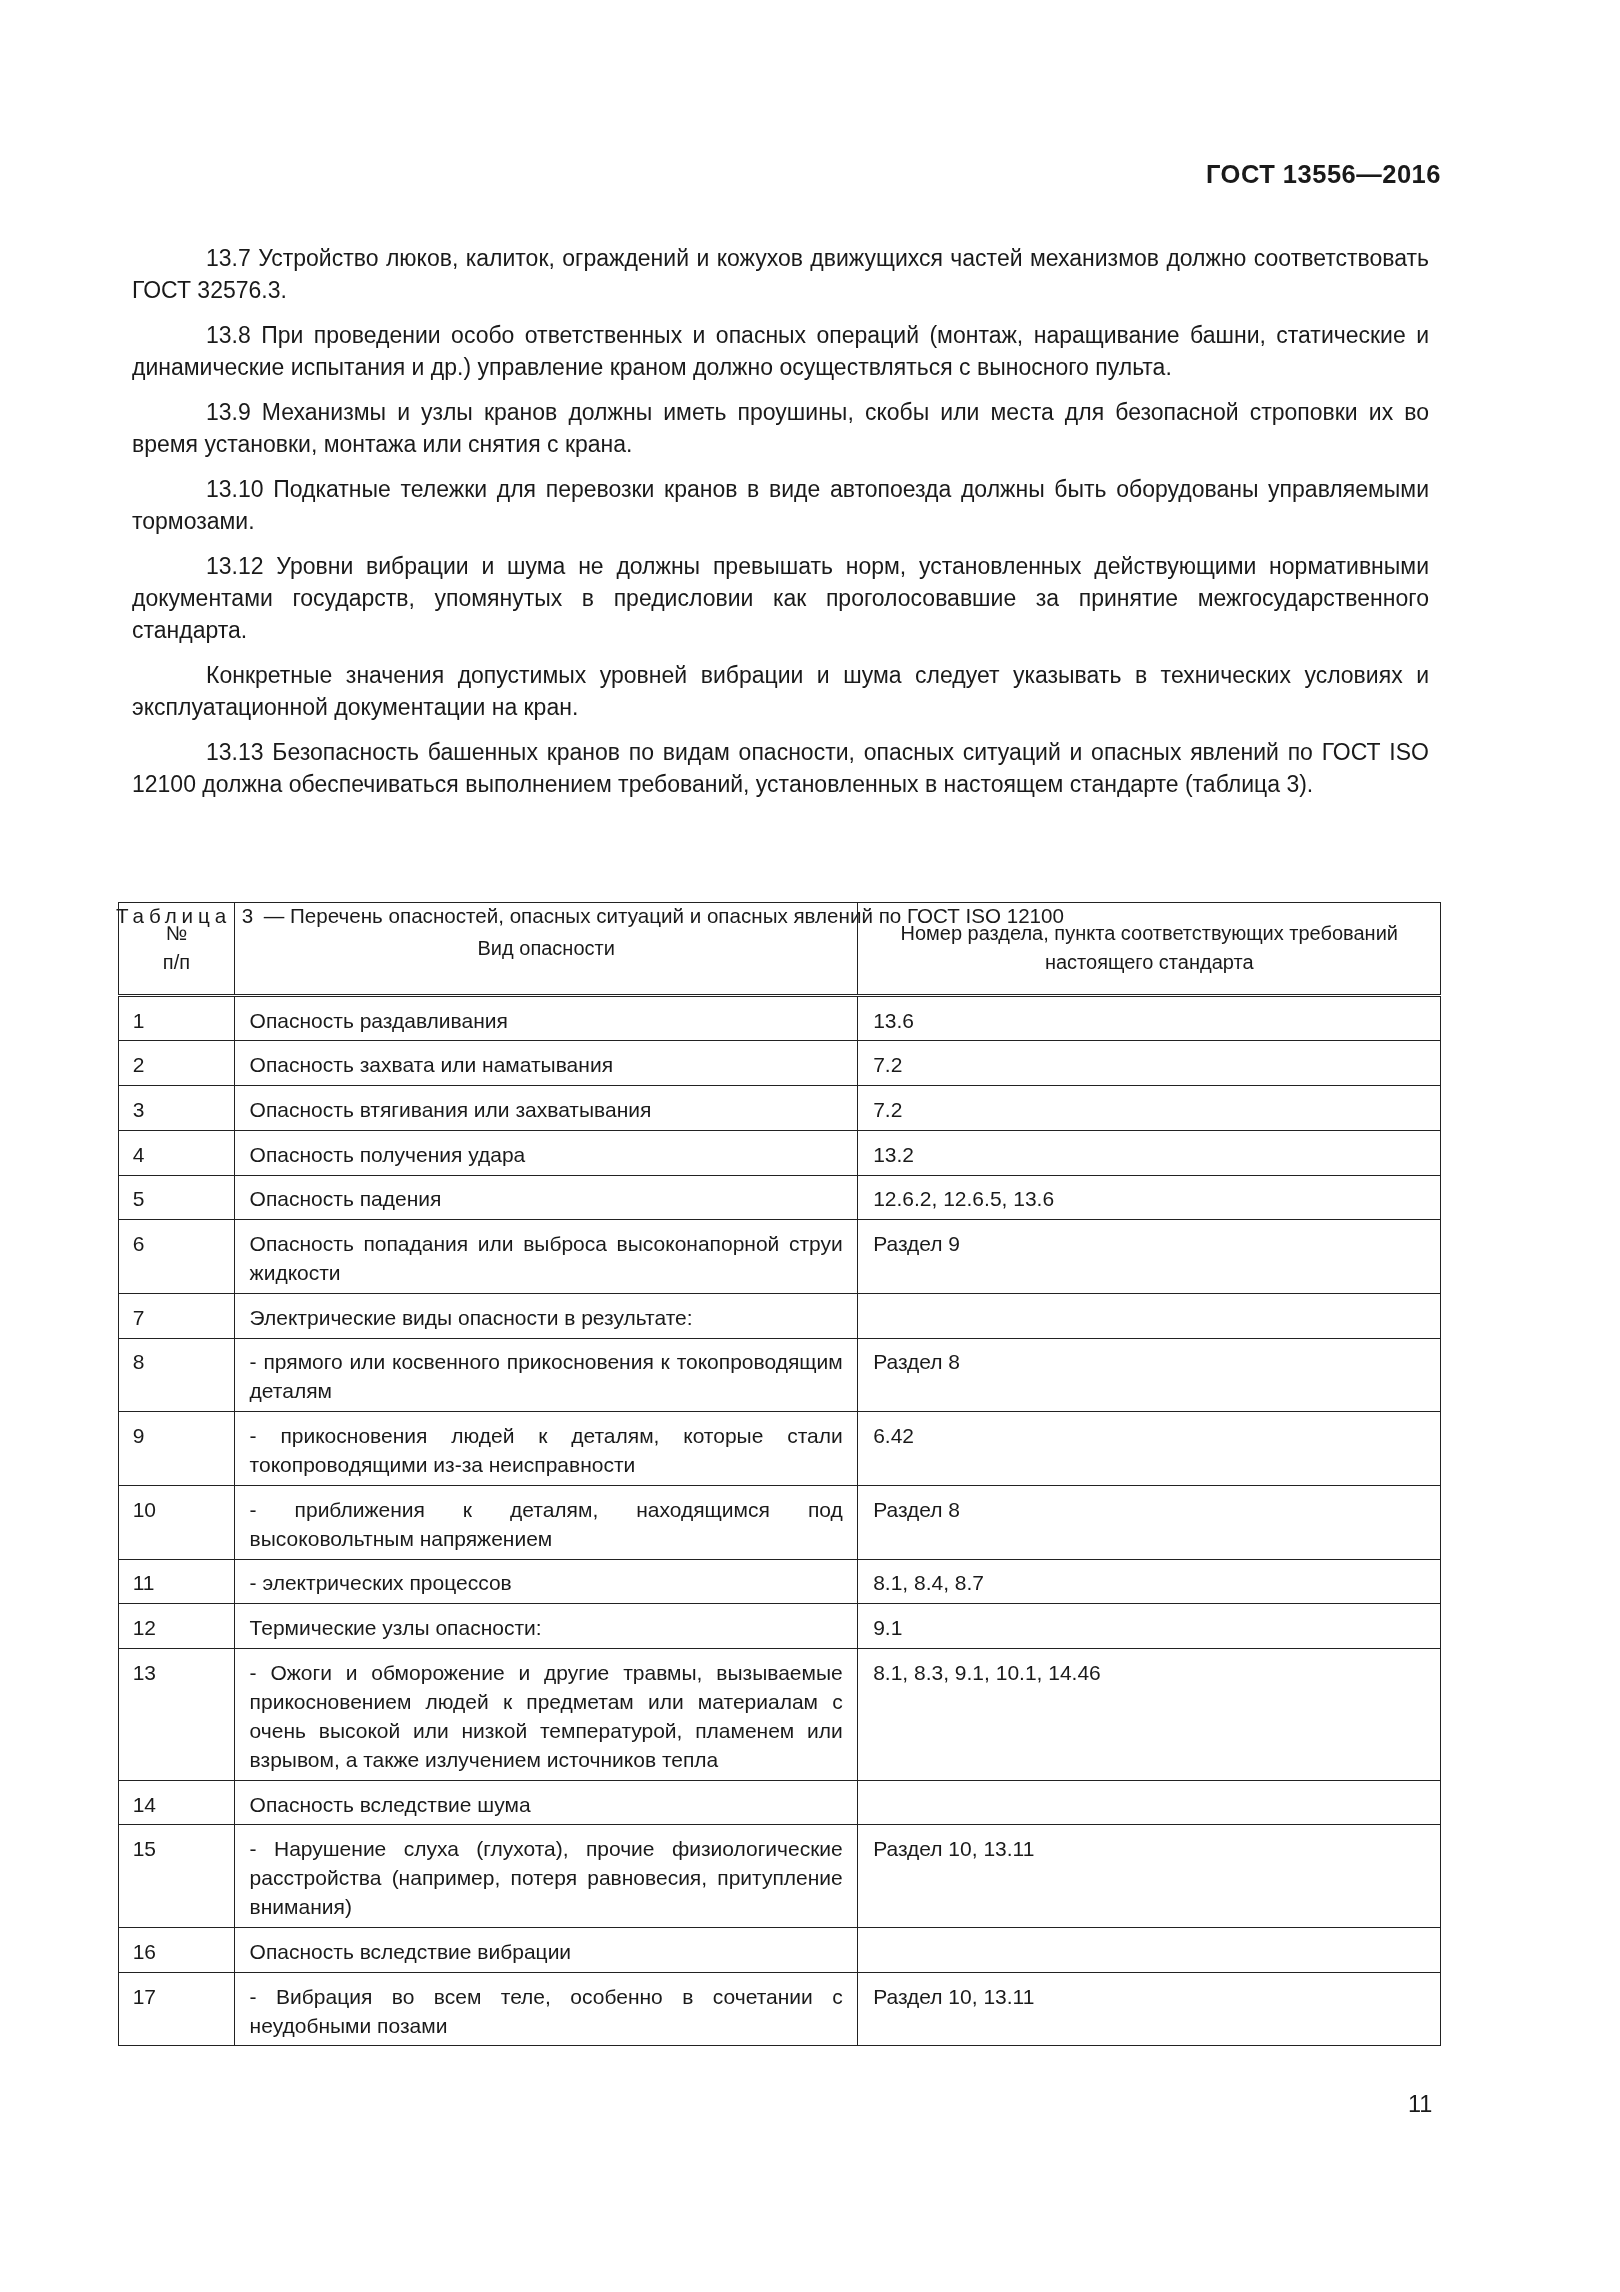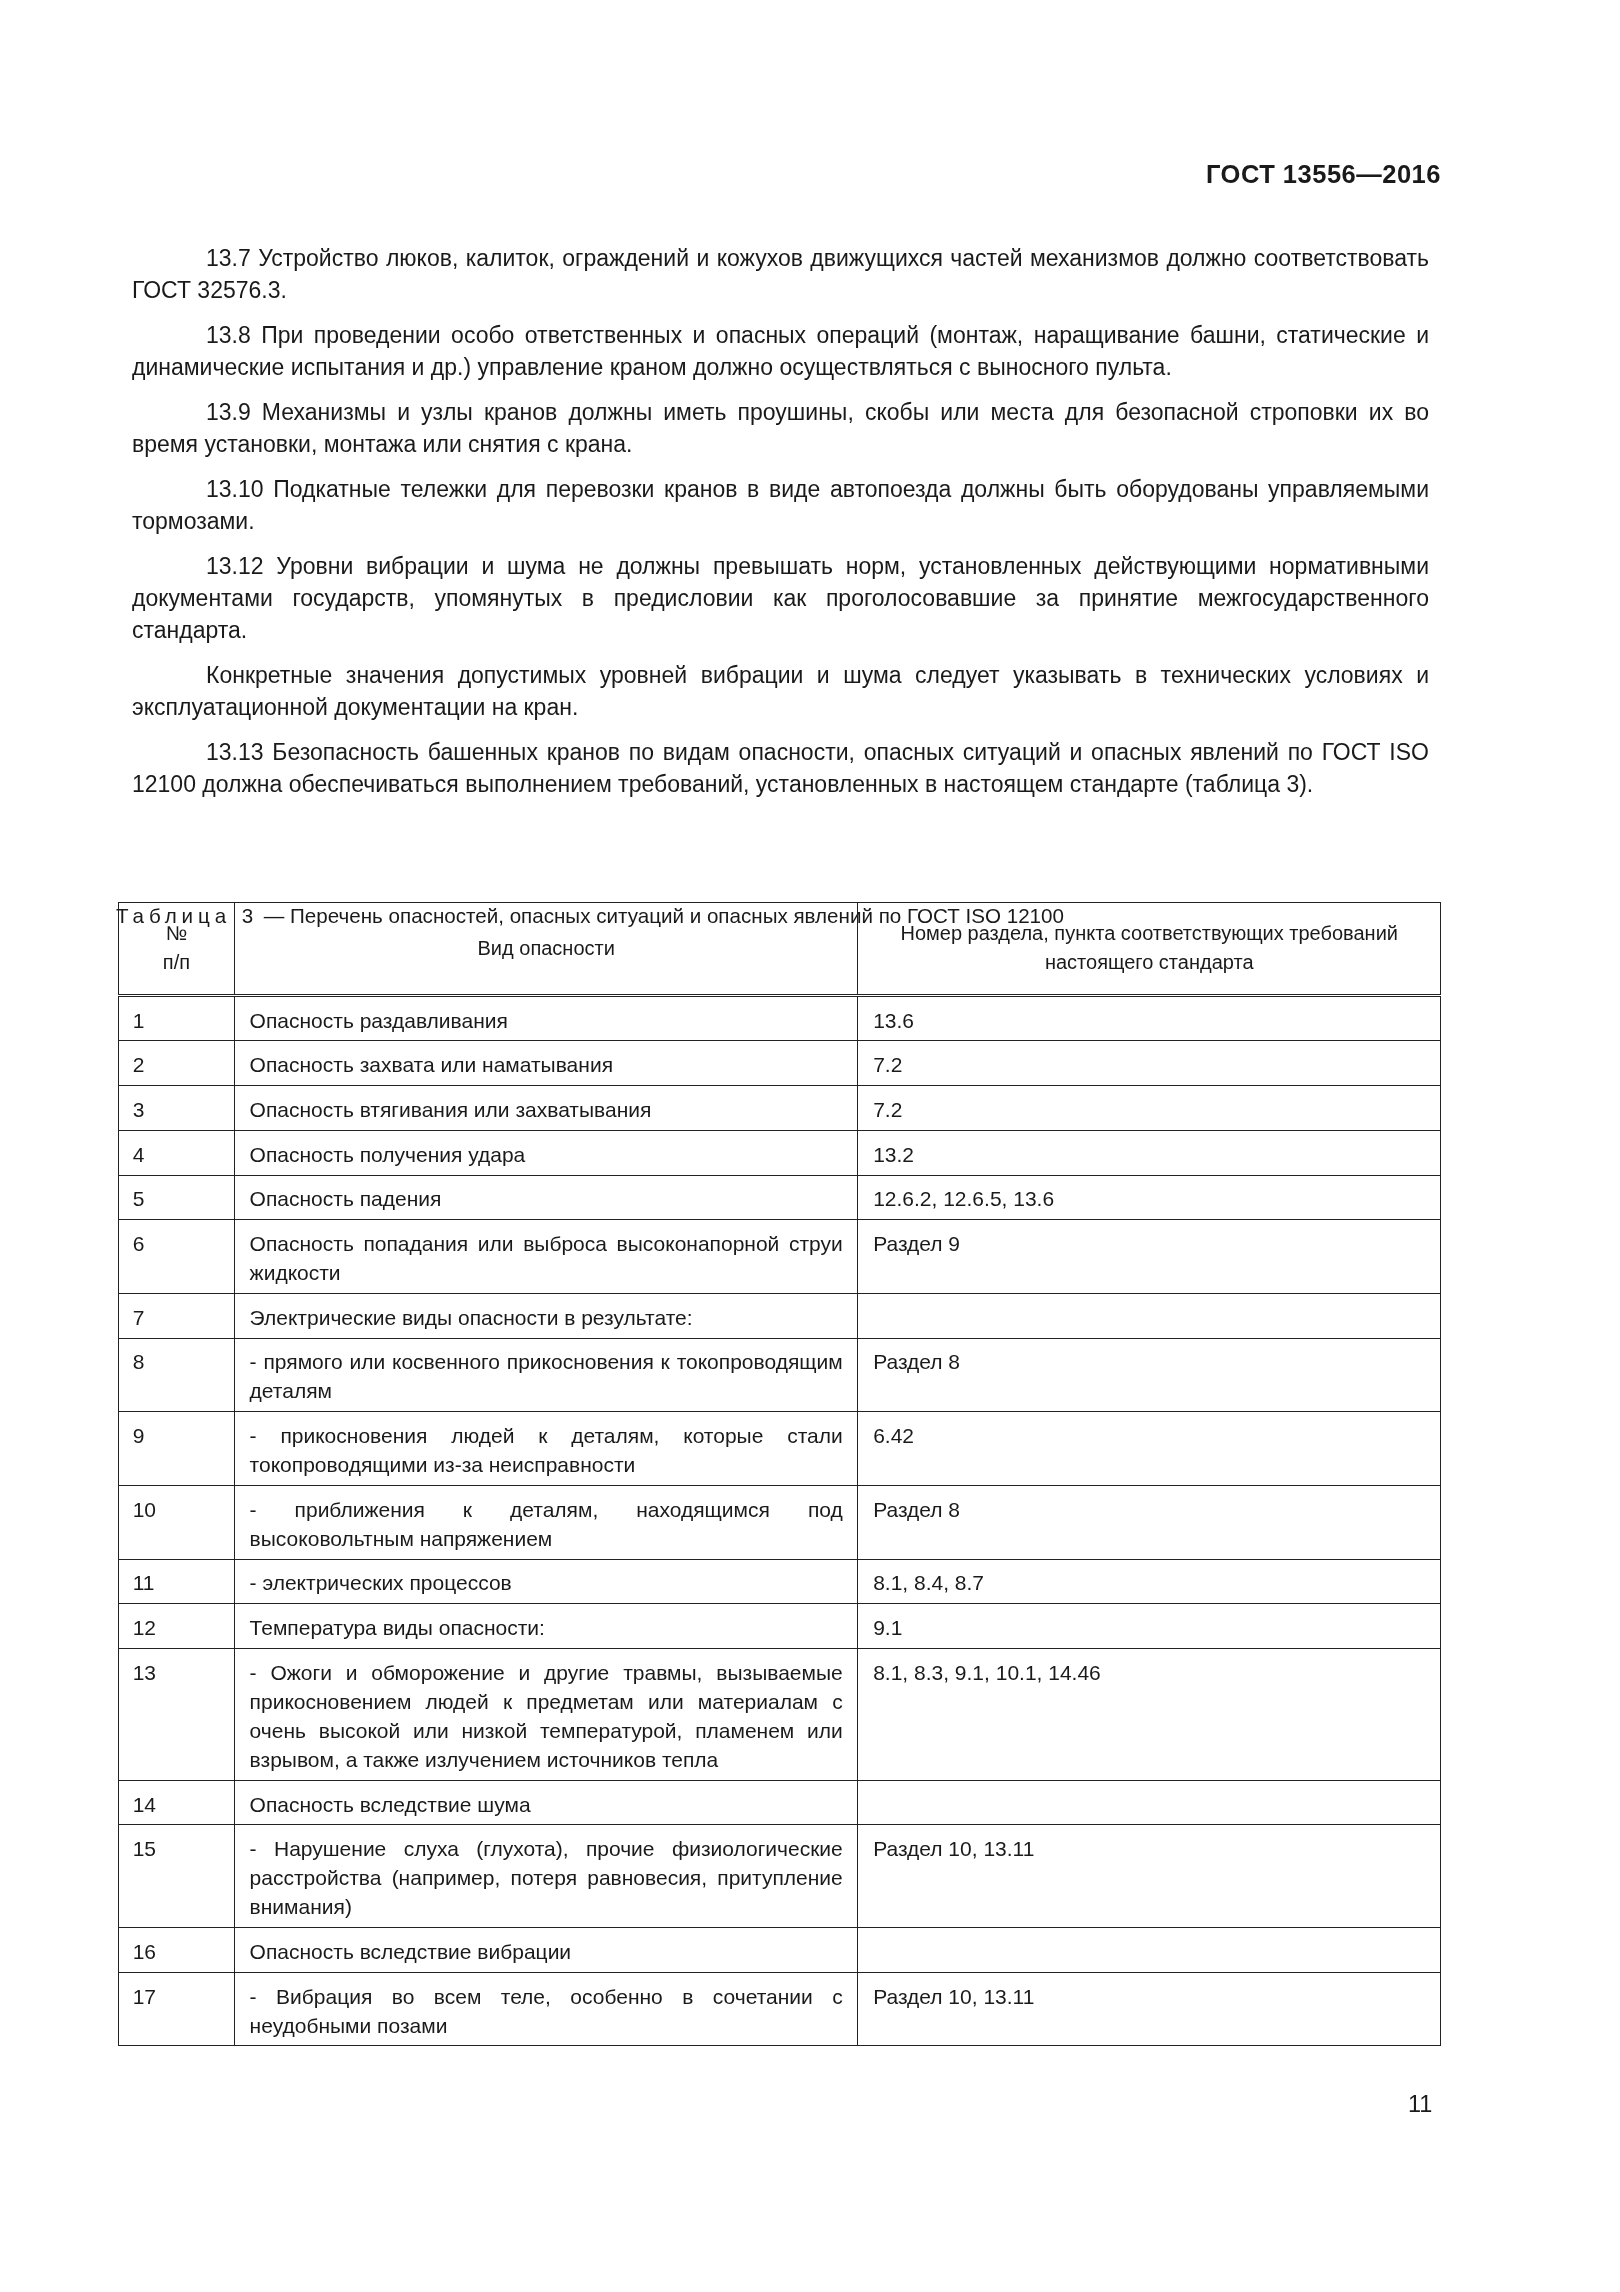--- a/index.html
+++ b/index.html
@@ -131,21 +131,21 @@
         <td class="desc">- приближения к деталям, находящимся под высоковольтным напряжением</td>
         <td>Раздел 8</td>
       </tr>
     <tr>
         <td class="num">11</td>
         <td class="desc">- электрических процессов</td>
         <td>8.1, 8.4, 8.7</td>
       </tr>
     <tr>
         <td class="num">12</td>
-        <td class="desc">Температура виды опасности:</td>
+        <td class="desc">Термические узлы опасности:</td>
         <td>9.1</td>
       </tr>
     <tr>
         <td class="num">13</td>
         <td class="desc">- Ожоги и обморожение и другие травмы, вызываемые прикосновением людей к предметам или материалам с очень высокой или низкой температурой, пламенем или взрывом, а также излучением источников тепла</td>
         <td>8.1, 8.3, 9.1, 10.1, 14.46</td>
       </tr>
     <tr>
         <td class="num">14</td>
         <td class="desc">Опасность вследствие шума</td>

